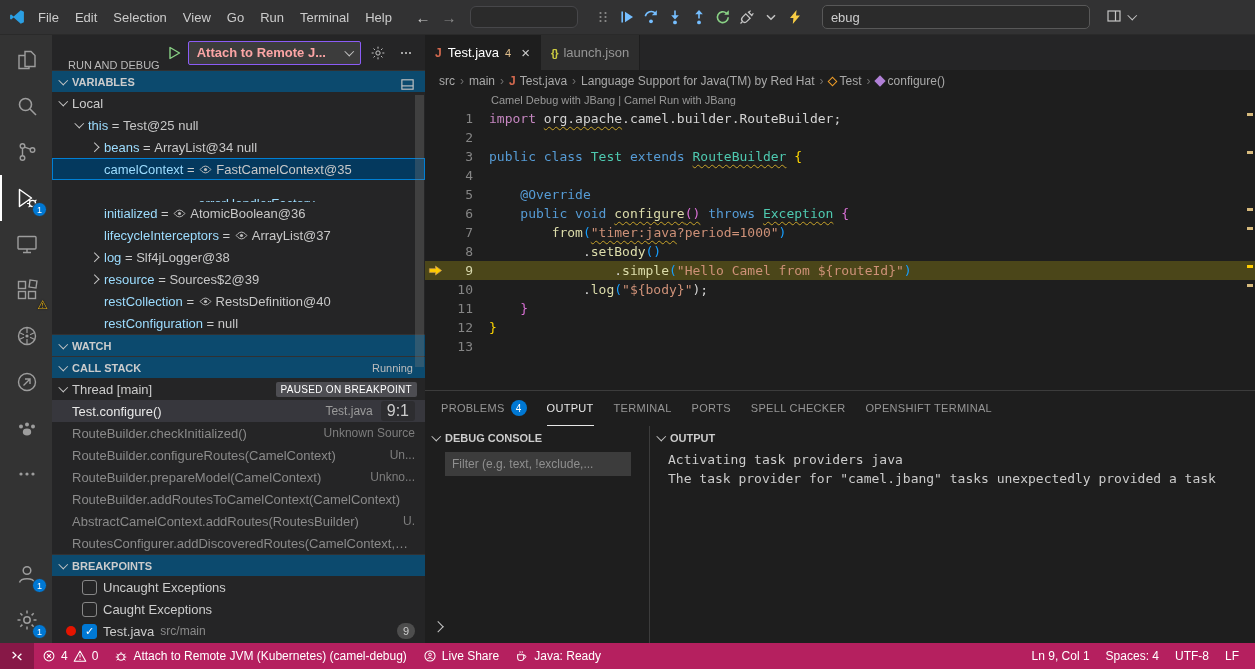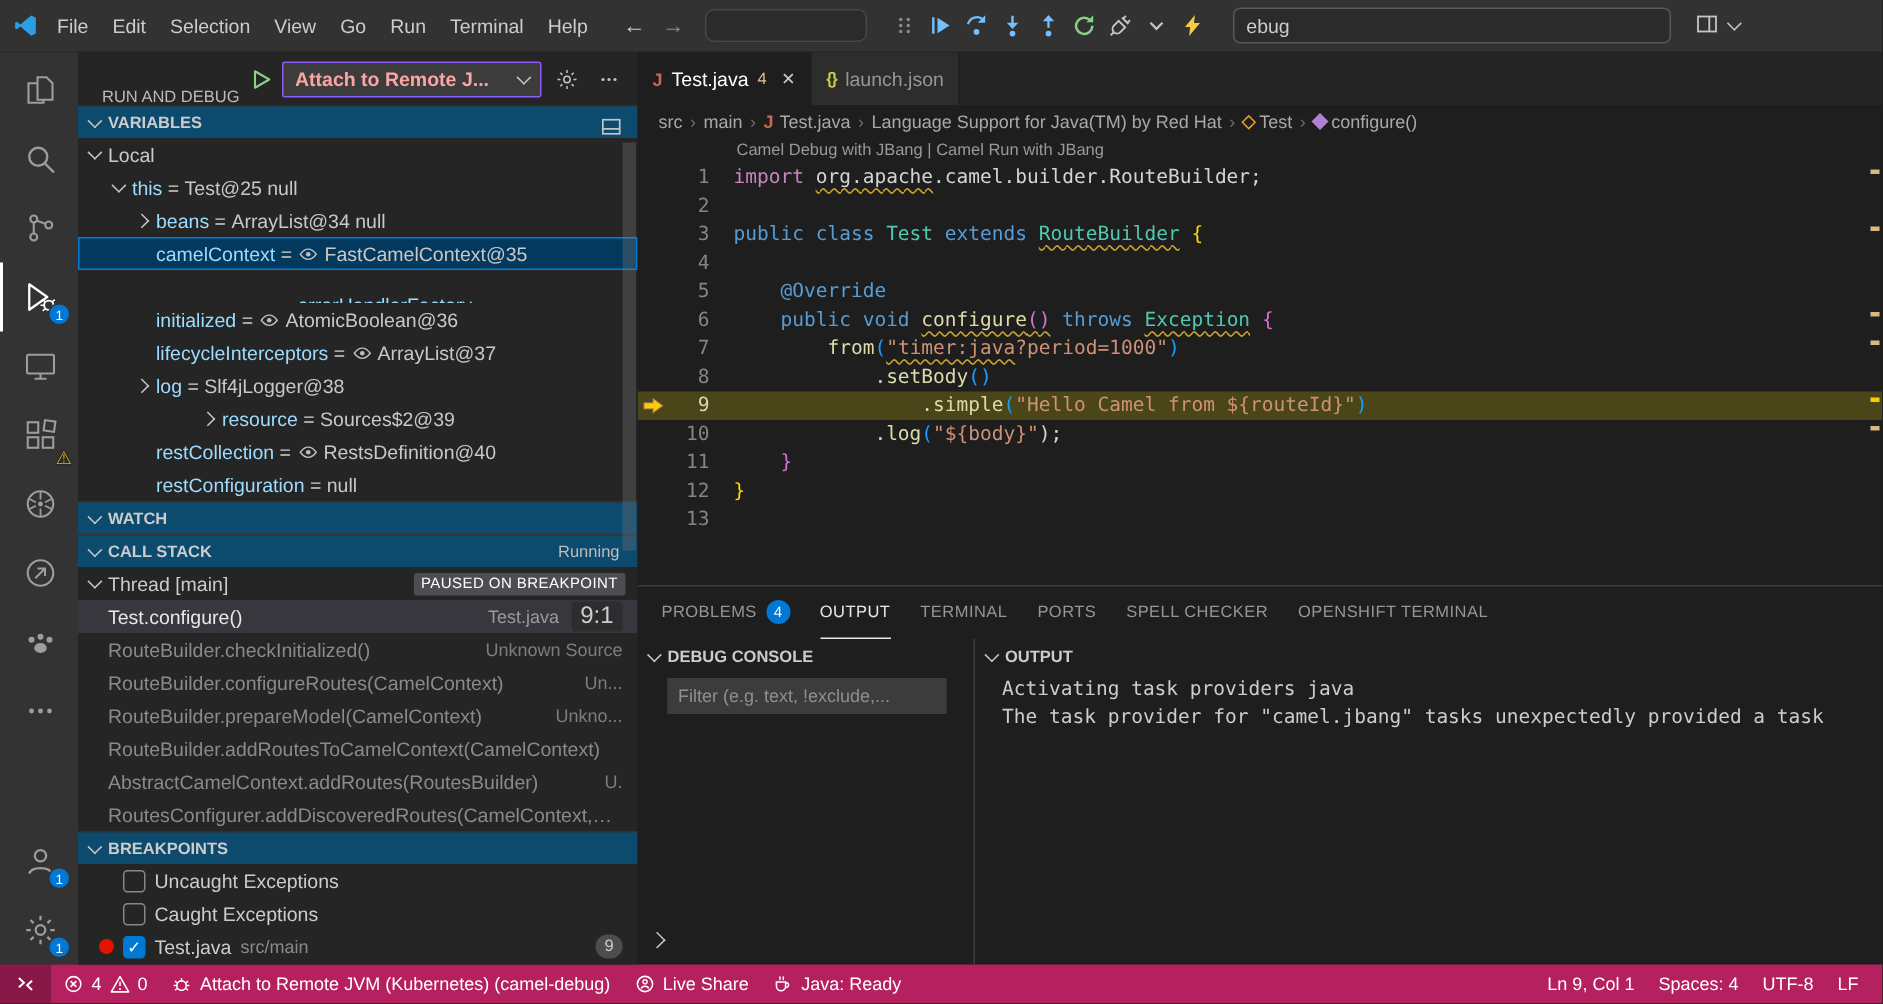--- a/index.html
+++ b/index.html
@@ -14,21 +14,21 @@
   .menus { display:flex; }
   .menu-item { padding:3px 8px; border-radius:4px; color:#cccccc; white-space:nowrap; }
   .nav { display:flex; gap:4px; margin-left:12px; font-size:15px; color:#cccccc; }
   .navbtn { width:22px; text-align:center; }
   .navbtn.dim { color:#8c8c8c; }
   .cmdcenter { width:108px; height:22px; background:#2b2b2b; border:1px solid #47474a; border-radius:6px; margin-left:10px; flex:0 0 auto; }
   .dbg-toolbar { display:flex; align-items:center; gap:2px; margin-left:10px; padding:2px 4px; border-radius:6px; }
   .tb-btn { width:22px; height:22px; display:flex; align-items:center; justify-content:center; border-radius:4px; }
   .tb-btn svg { width:16px; height:16px; }
   .col-blue{color:#75beff} .col-green{color:#89d185} .col-yellow{color:#f7cc44} .col-gray{color:#c5c5c5} .col-dim{color:#8c8c8c}
-  .search-input { margin-left:12px; width:292px; height:24px; background:#2b2b2b; border:1px solid #585858; border-radius:5px; color:#cccccc; padding:0 8px; font-size:13px; font-family:inherit; outline:none; flex:0 0 auto;}
+  .search-input { margin-left:12px; width:268px; height:24px; background:#2b2b2b; border:1px solid #585858; border-radius:5px; color:#cccccc; padding:0 8px; font-size:13px; font-family:inherit; outline:none; flex:0 0 auto;}
   .layout-btn { margin-left:16px; display:flex; align-items:center; gap:3px; color:#c5c5c5; }
   .layout-btn svg { width:16px; height:16px; }
   .titlebar-spacer { width:150px; flex:0 0 auto; }
 
   
   .main { flex:1; display:flex; min-height:0; }
 
   
   .activitybar { width:52px; background:#333333; display:flex; flex-direction:column; padding-top:2px; }
   .ab-item { height:46px; display:flex; align-items:center; justify-content:center; color:#9d9d9d; position:relative; border-left:2px solid transparent; }
@@ -431,21 +431,21 @@
               </svg>
             </span>
             <span class="var-value">ArrayList@37</span>
           </div>
           <div class="tree-row" style="padding-left: 36px;">
             <span class="chev right"></span>
             <span class="var-name">log</span>
             <span class="eq"> = </span>
             <span class="var-value">Slf4jLogger@38</span>
           </div>
-          <div class="tree-row" style="padding-left: 36px; margin-left: 44px;">
+          <div class="tree-row" style="padding-left: 36px;">
             <span class="chev right"></span>
             <span class="var-name">resource</span>
             <span class="eq"> = </span>
             <span class="var-value">Sources$2@39</span>
           </div>
           <div class="tree-row" style="padding-left: 36px;">
             <span class="chev" style="visibility: hidden;"></span>
             <span class="var-name">restCollection</span>
             <span class="eq"> = </span>
             <span class="eye">

